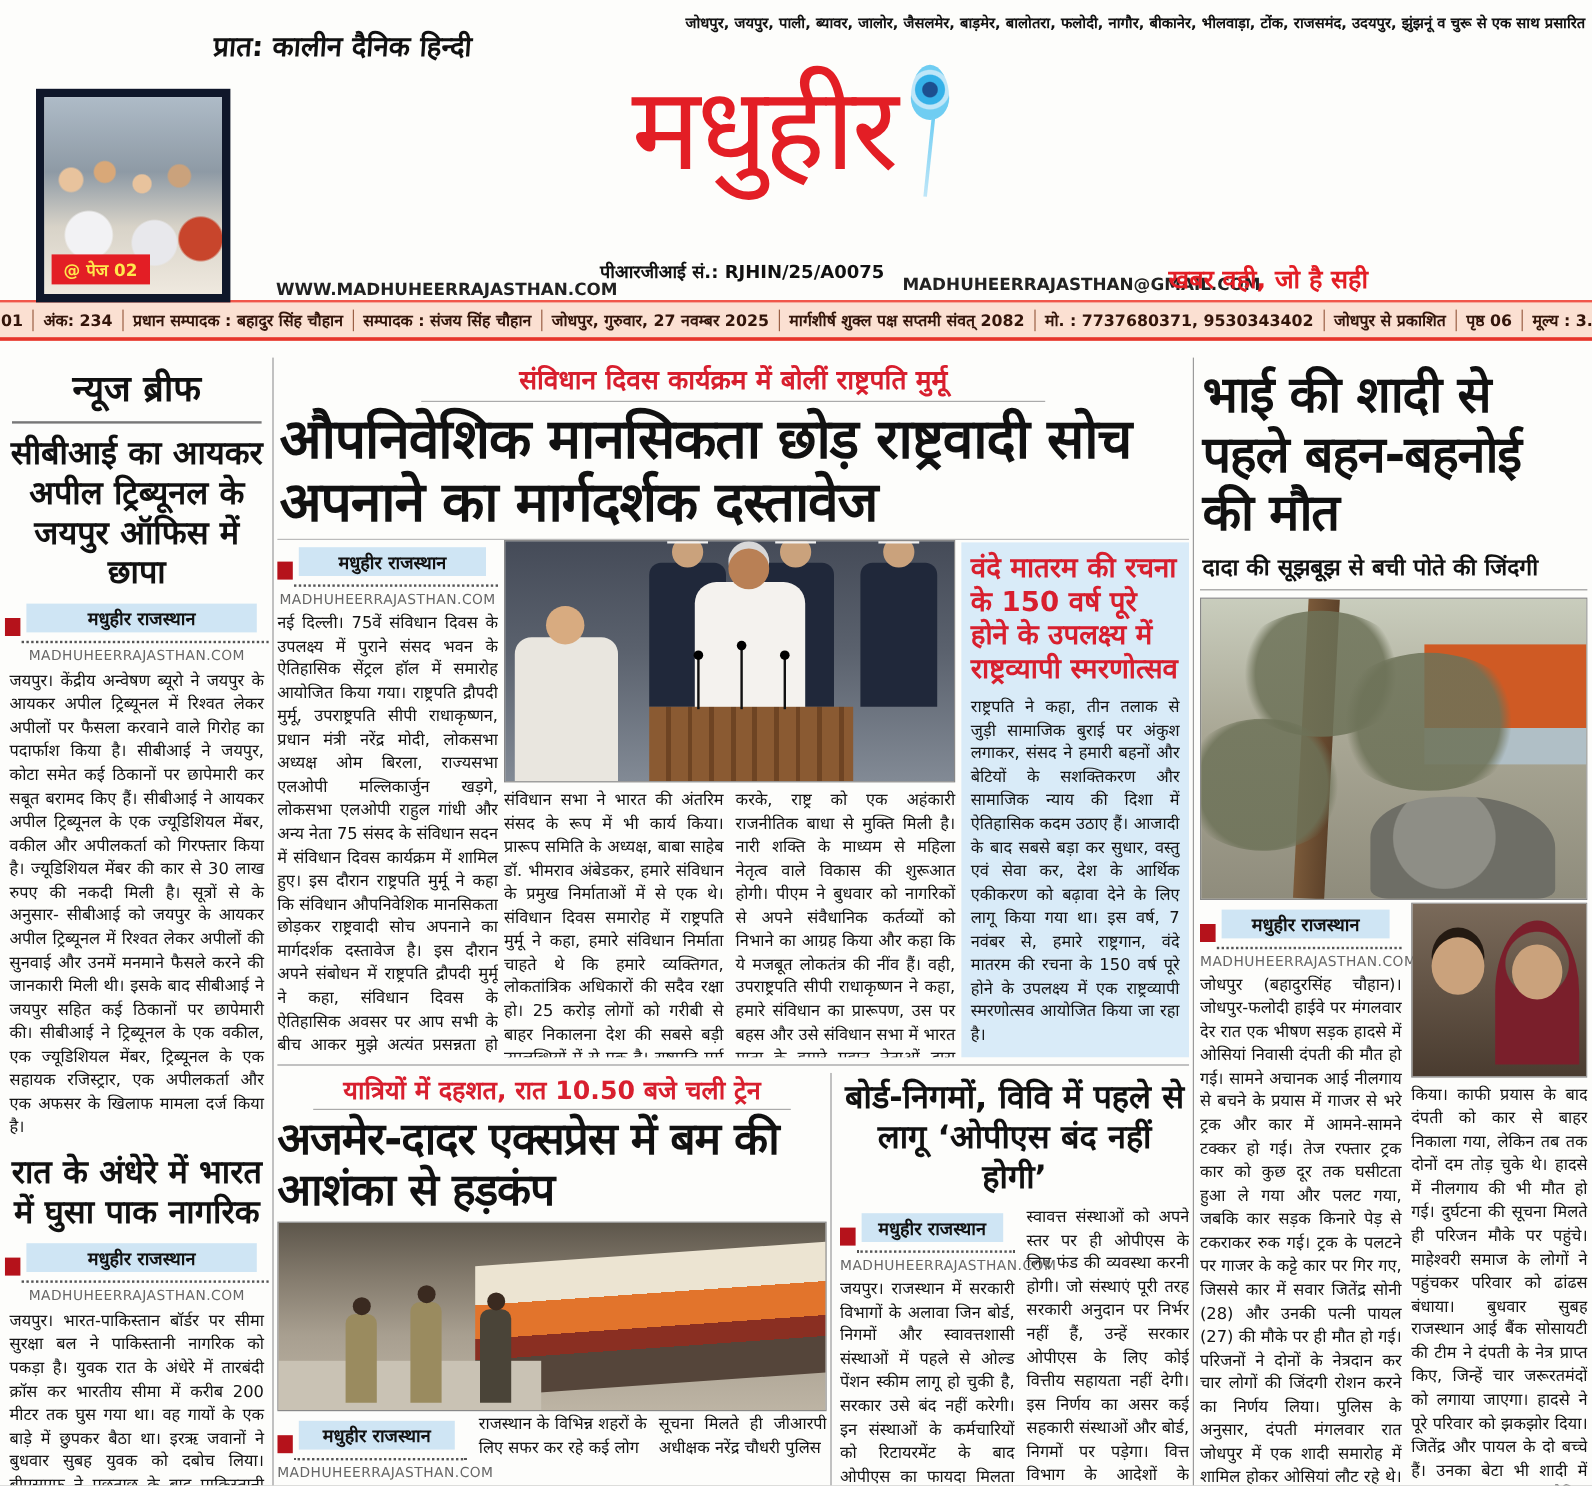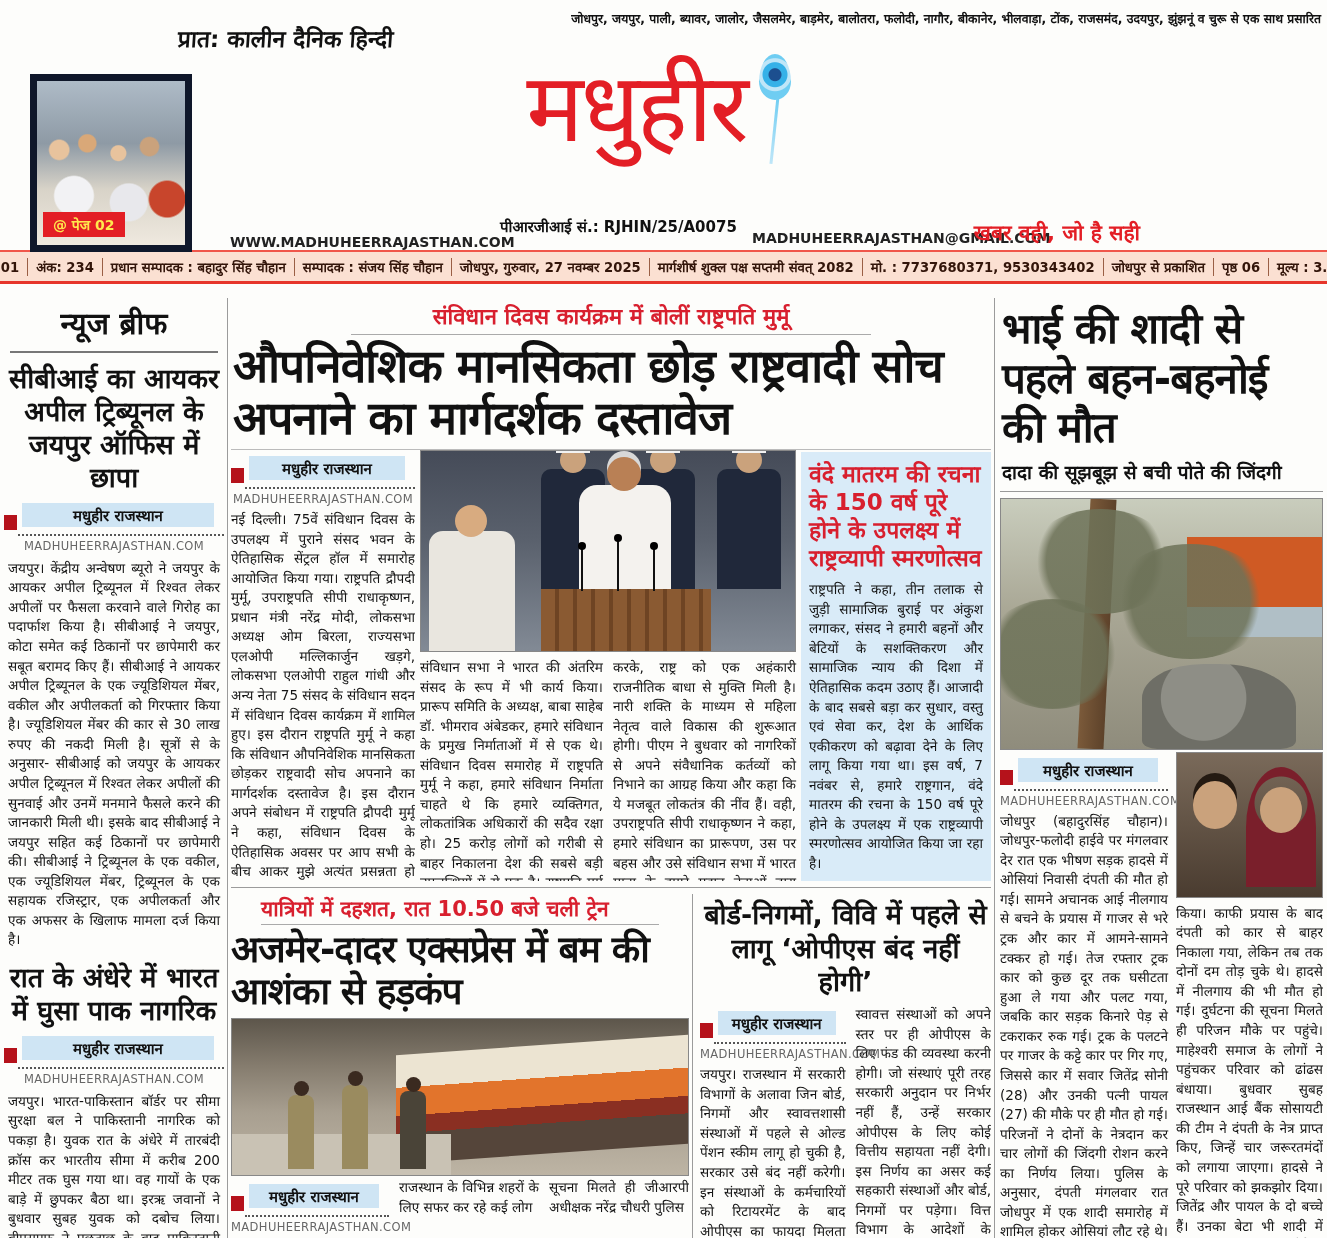--- a/index.html
+++ b/index.html
@@ -92,21 +92,21 @@
   .lead-mid-cols{display:flex;gap:10px;margin-top:6px;}
   .lead-mid-cols .body-text{width:50%;}
 
   .lead-box{background:var(--box-bg);padding:8px 8px 10px 8px;margin-top:2px;}
   .lead-box-head{color:var(--kicker-red);font-size:23px;font-weight:bold;text-align:left;line-height:1.22;padding-bottom:8px;}
 
   
   .center-bottom{display:flex;height:348px;overflow:hidden;}
   .train{width:458px;flex:0 0 auto;overflow:hidden;}
   .ops{flex:1;overflow:hidden;padding-left:4px;}
-  .train-kicker{color:var(--kicker-red);font-size:21px;font-weight:bold;border-bottom:1px solid #aaa;padding-bottom:2px;margin:0 30px;}
+  .train-kicker{color:var(--kicker-red);font-size:21px;font-weight:bold;text-align:center;border-bottom:1px solid #aaa;padding-bottom:2px;margin:0 30px;}
   .train-headline{font-size:37px;font-weight:bold;line-height:1.15;padding:4px 0;letter-spacing:-1px;}
   .train-photo{width:100%;height:158px;border:1px solid #888;position:relative;overflow:hidden;background:linear-gradient(180deg,#5d564b 0%,#857c6e 30%,#a89f90 60%,#bdb4a4 100%);}
   .tp-train{position:absolute;right:0;top:26px;width:64%;height:70%;transform:skewY(-4deg);
      background:linear-gradient(180deg,#ece4d2 0 30%,#e2742c 30% 56%,#8a2f22 56% 72%,#55453a 72% 100%);}
   .tp-platform{position:absolute;left:0;bottom:0;width:48%;height:26%;background:#c9c2b4;}
   .tp-person{position:absolute;bottom:6px;width:26px;height:74px;background:#9a8b5f;border-radius:8px 8px 0 0;}
   .tp-person::before{content:"";position:absolute;top:-14px;left:6px;width:15px;height:15px;border-radius:50%;background:#3a2a20;}
   .train-strip{display:flex;gap:10px;margin-top:2px;overflow:hidden;}
   .train-strip .byline{width:158px;flex:0 0 auto;}
   .train-strip .body-text{width:144px;}

